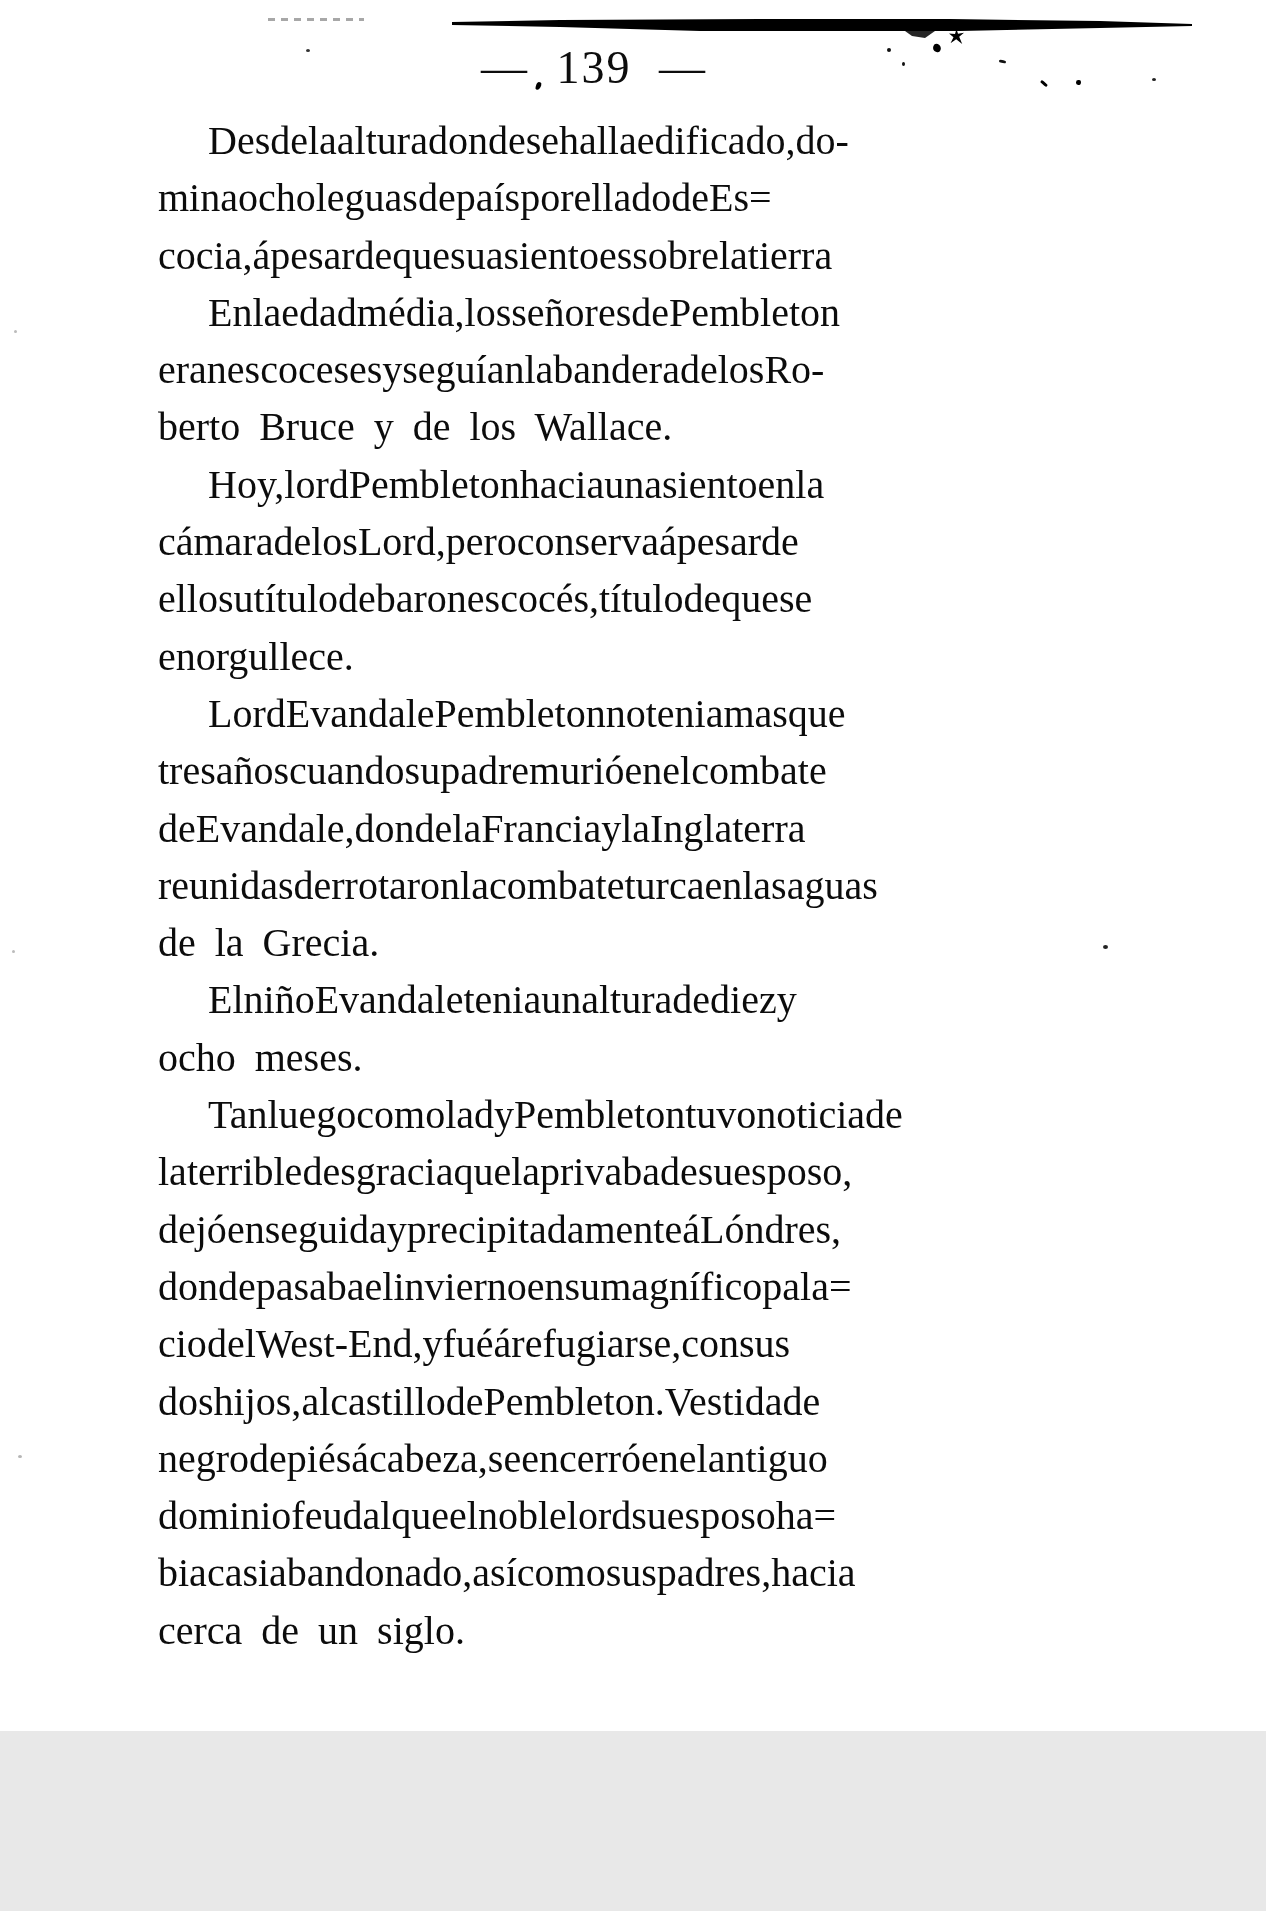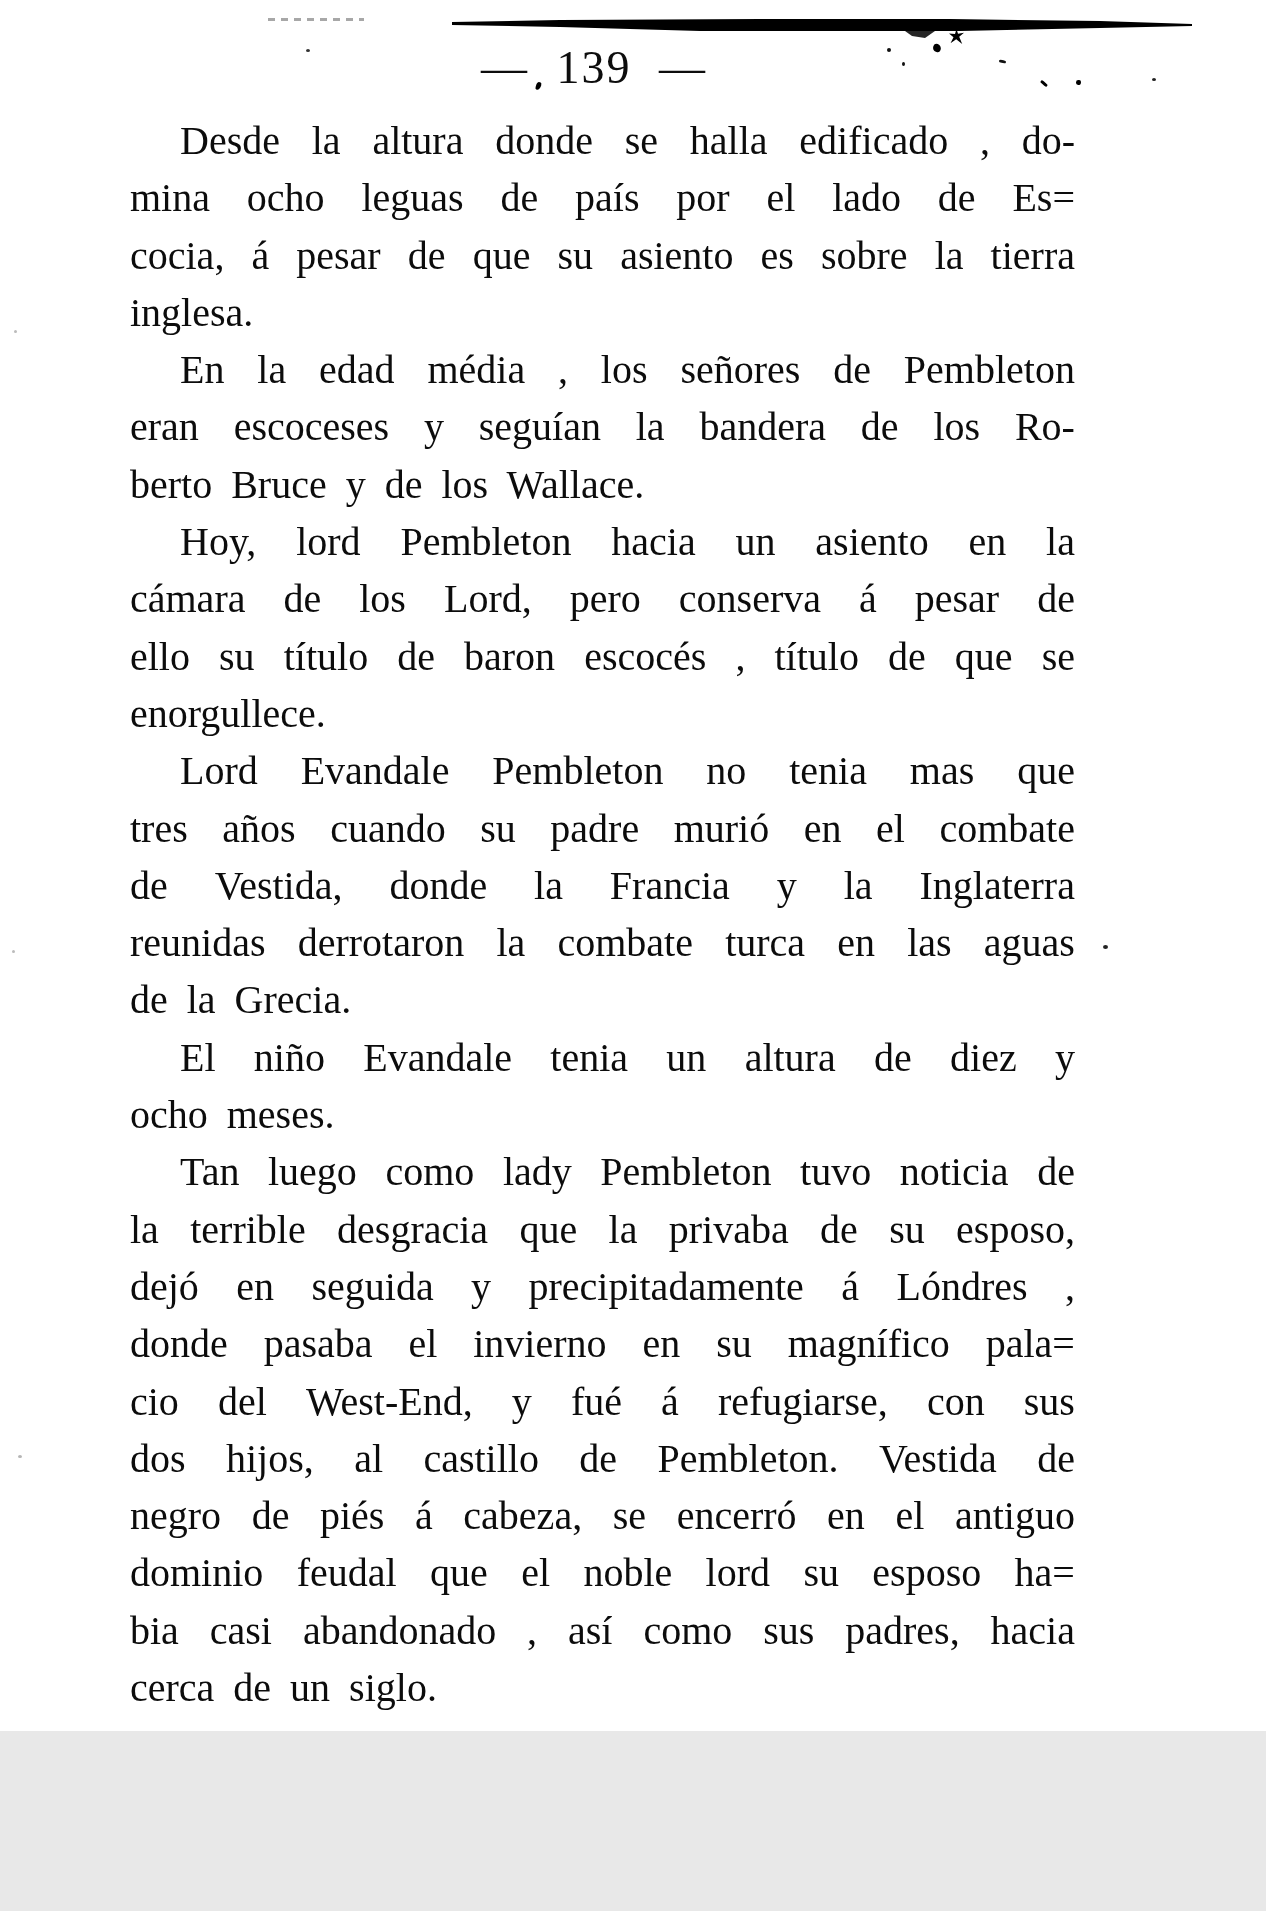--- a/index.html
+++ b/index.html
@@ -25,22 +25,23 @@
     font-size:46px;line-height:52px;
     letter-spacing:2px;word-spacing:14px;
     color:#0d0d0d;
   }
   .text-block{
     position:absolute;left:130px;top:112px;width:945px;
     font-size:40px;line-height:57.3px;
     color:#0c0c0c;
   }
   .line{
-    display:flex;justify-content:space-between;
+    display:flex;
     height:57.3px;
+    margin-left:28px;
   }
   .line.indent{padding-left:50px;}
   .line.last{display:block;word-spacing:9px;}
   .sp{position:absolute;}
 </style>
 </head>
 <body>
 
 <div class="page">
 
@@ -82,21 +83,20 @@
         <span>pesar</span>
         <span>de</span>
         <span>que</span>
         <span>su</span>
         <span>asiento</span>
         <span>es</span>
         <span>sobre</span>
         <span>la</span>
         <span>tierra</span>
       </div>
-      <div class="line last">inglesa.</div>
       <div class="line indent">
         <span>En</span>
         <span>la</span>
         <span>edad</span>
         <span>média</span>
         <span>,</span>
         <span>los</span>
         <span>señores</span>
         <span>de</span>
         <span>Pembleton</span>
@@ -163,21 +163,21 @@
         <span>cuando</span>
         <span>su</span>
         <span>padre</span>
         <span>murió</span>
         <span>en</span>
         <span>el</span>
         <span>combate</span>
       </div>
       <div class="line">
         <span>de</span>
-        <span>Vestida,</span>
+        <span>Evandale,</span>
         <span>donde</span>
         <span>la</span>
         <span>Francia</span>
         <span>y</span>
         <span>la</span>
         <span>Inglaterra</span>
       </div>
       <div class="line">
         <span>reunidas</span>
         <span>derrotaron</span>

